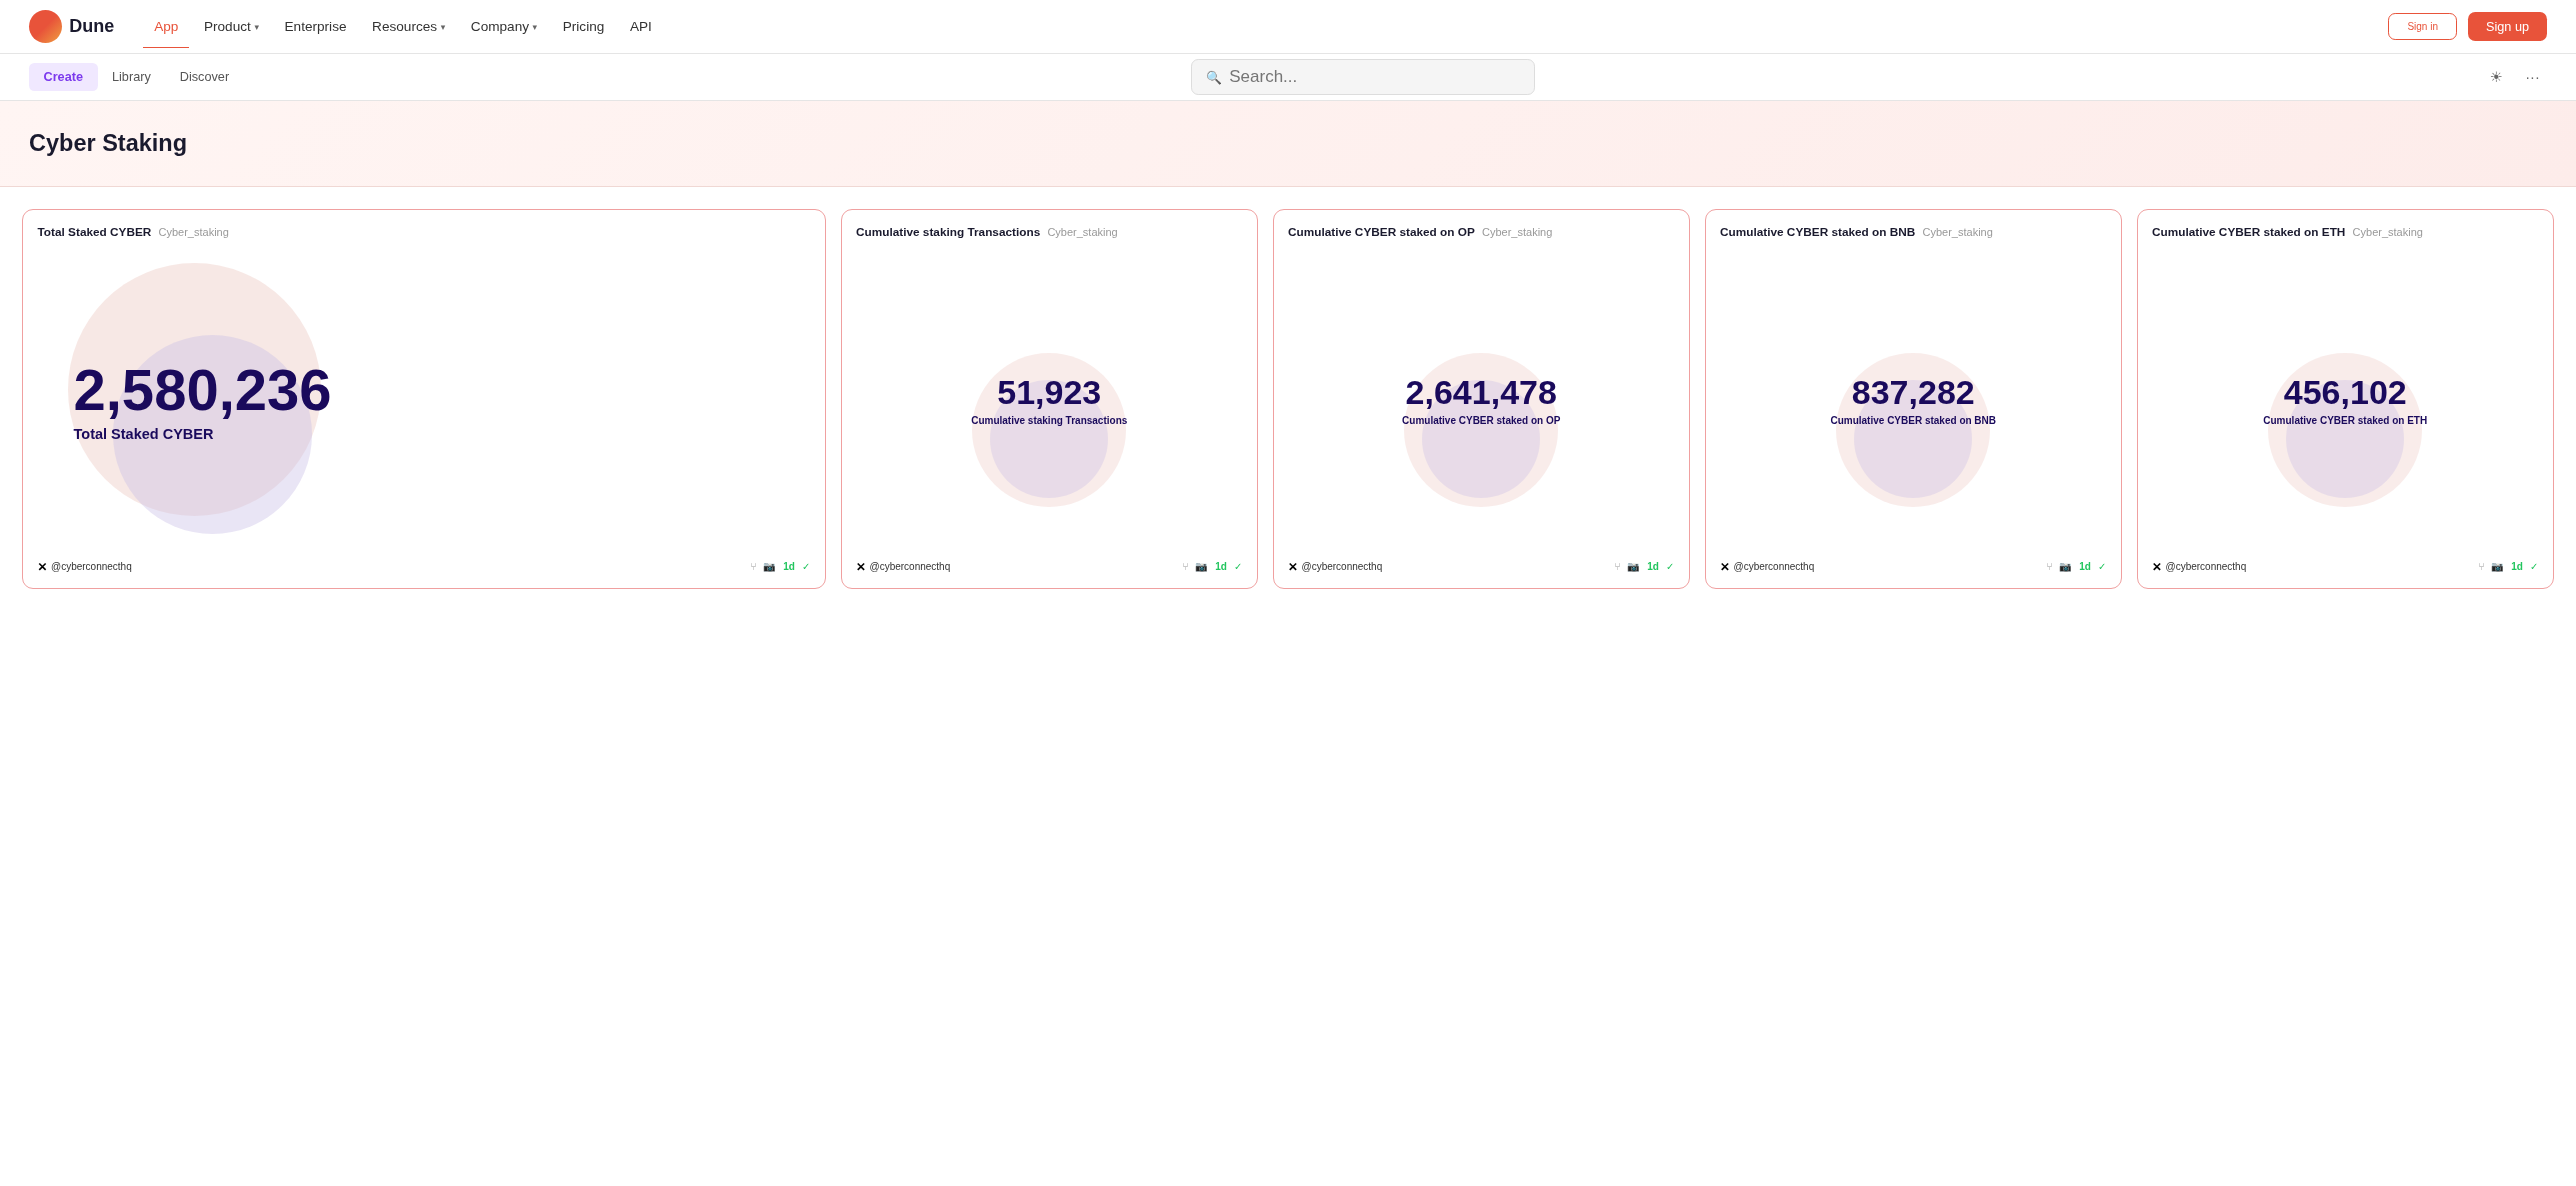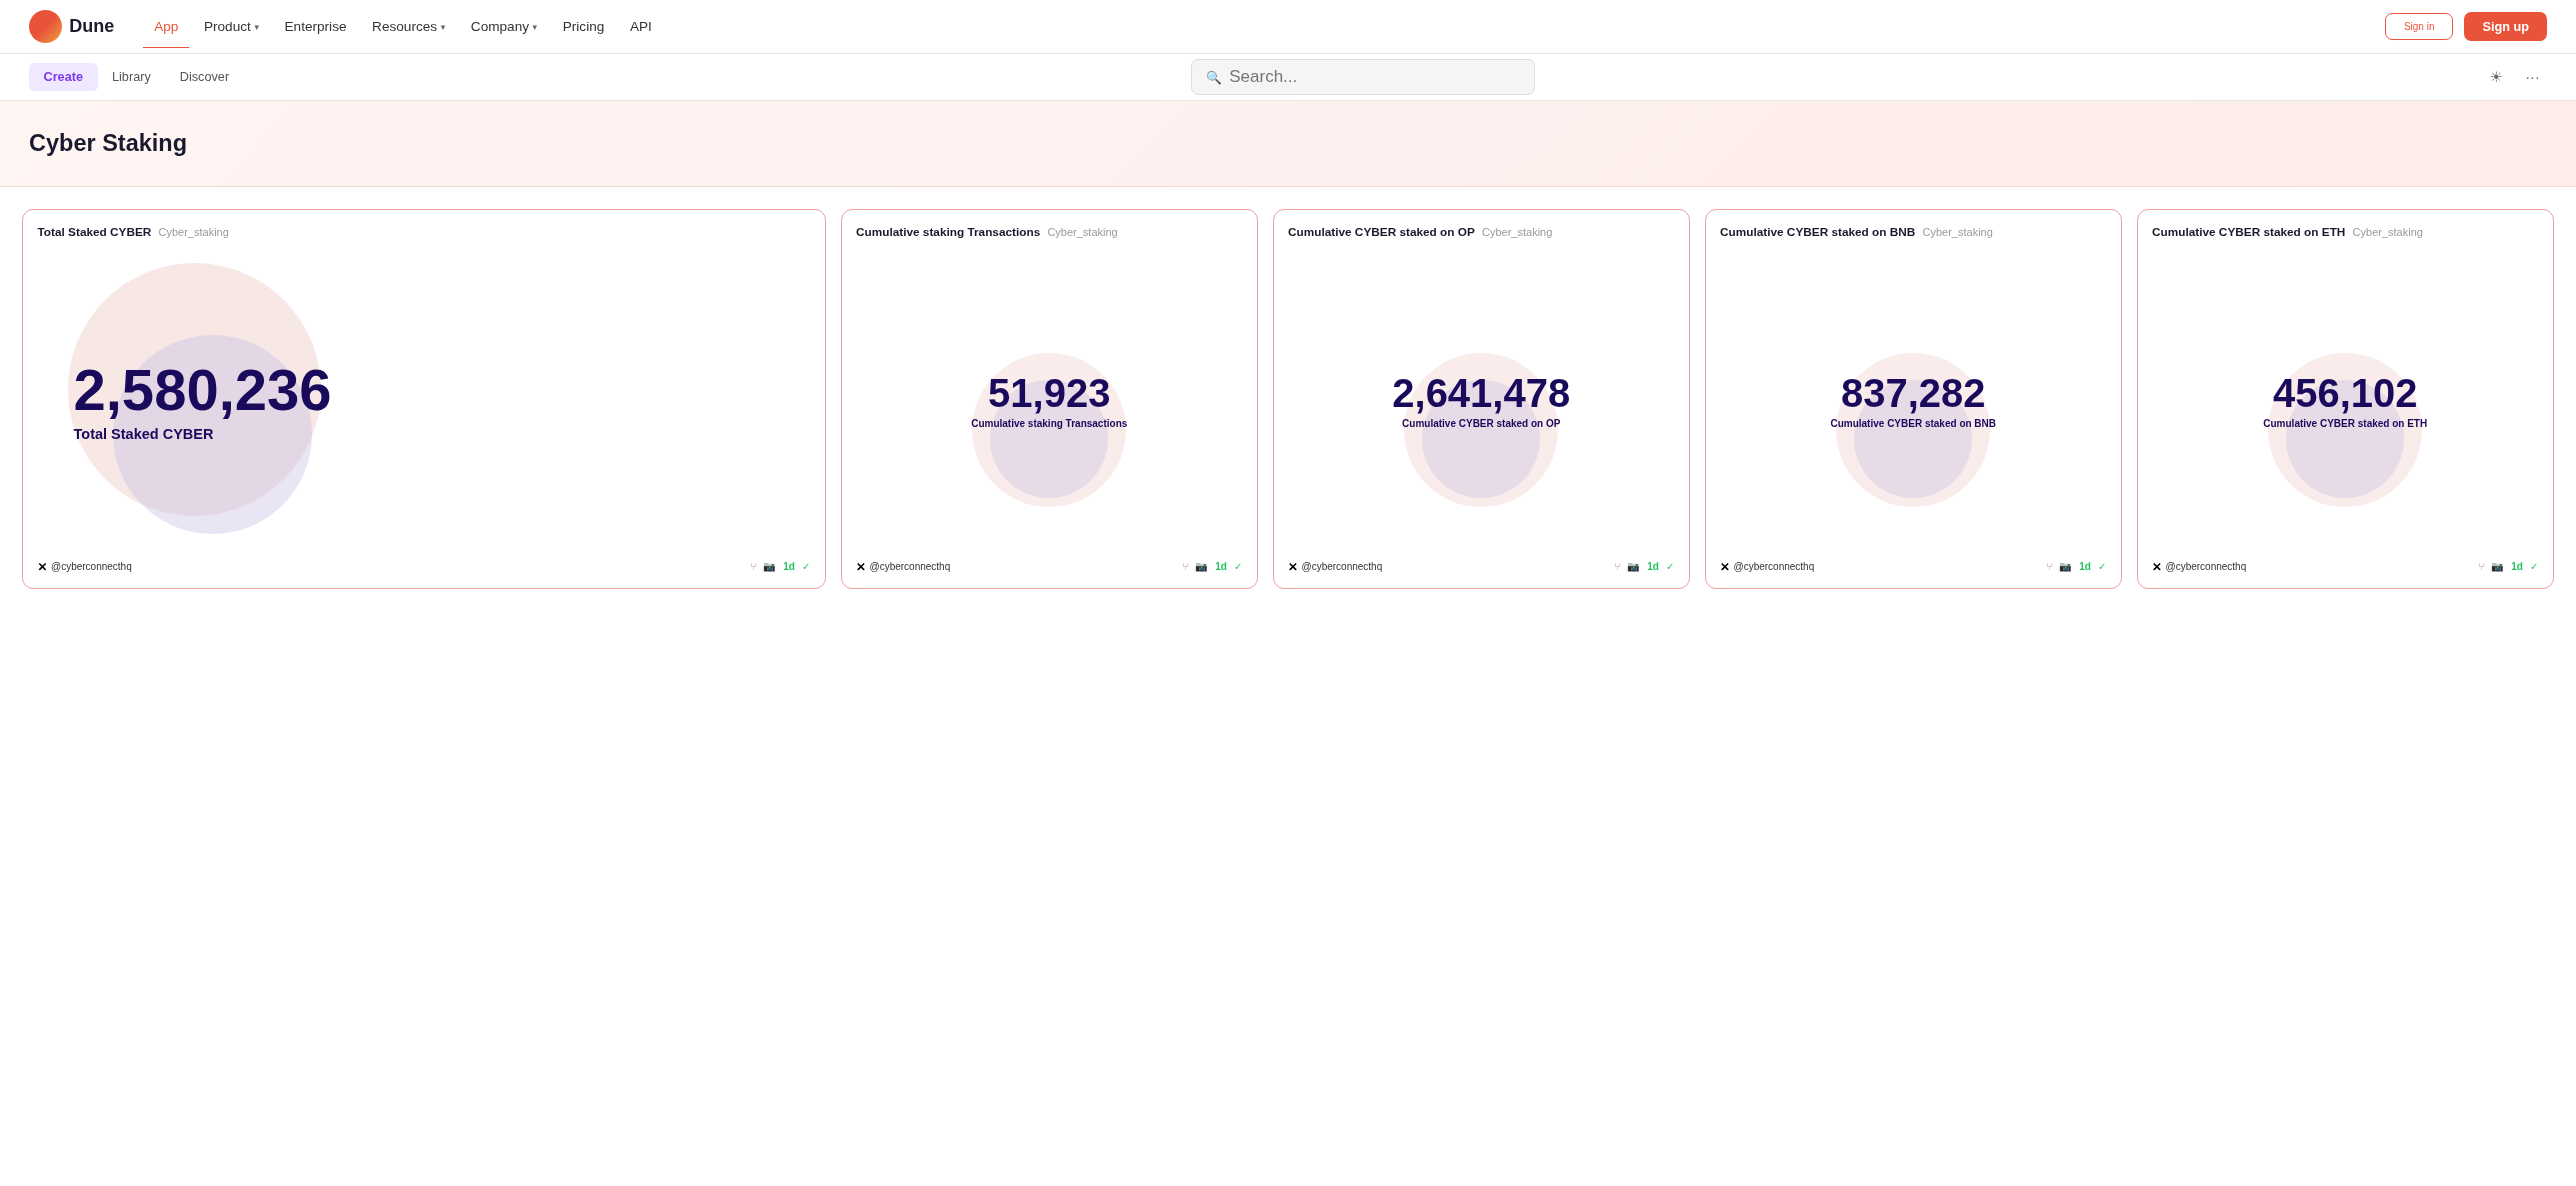--- a/index.html
+++ b/index.html
@@ -29,21 +29,21 @@
       height: 1.8px; background: #e8533a;
     }
     .nav-link .chevron { font-size: 9px; color: #666; }
     .nav-right { display: flex; align-items: center; gap: 11px; }
     .btn-signin {
       padding: 7.2px 18px; border: 0.9px solid #e8533a; border-radius: 7.2px;
       color: #e8533a; background: #fff; font-size: 10px; cursor: pointer;
     }
     .btn-signup {
       padding: 7.2px 18px; border: none; border-radius: 7.2px;
-      color: #fff; background: #e8533a; font-size: 12.7px; cursor: pointer; font-weight: 700;
+      color: #fff; background: #e8533a; font-size: 12.7px; cursor: pointer; font-weight: 400;
     }
 
     
     .subnav {
       display: flex; align-items: center; padding: 0 29px; height: 47px;
       border-bottom: 0.9px solid #e5e5e5; gap: 0;
     }
     .subnav-left { display: flex; align-items: center; gap: 0; }
     .subnav-tab {
       padding: 7.2px 14.5px; font-size: 12.7px; color: #555; cursor: pointer;
@@ -135,21 +135,21 @@
       font-size: 47px; font-weight: 800; color: #1a0a5c;
       line-height: 1.1;
     }
     .big-card .card-main-value { font-size: 58px; }
 
     .card-value-label {
       font-size: 11.8px; font-weight: 600; color: #1a0a5c; margin-top: 3.6px;
     }
     .big-card .card-value-label { font-size: 14.5px; }
 
-    .small-card .card-main-value { font-size: 40px; text-align: center; }
+    .small-card .card-main-value { font-size: 34px; text-align: center; }
     .small-card .card-value-label { font-size: 10px; text-align: center; }
 
     .card-footer {
       display: flex; align-items: center; justify-content: space-between;
       margin-top: 7.2px; position: relative; z-index: 1;
     }
     .card-user { display: flex; align-items: center; gap: 3.6px; font-size: 10px; color: #333; }
     .card-actions { display: flex; align-items: center; gap: 7.2px; }
     .card-action-icon { font-size: 10px; color: #999; cursor: pointer; }
     .card-time { font-size: 10px; color: #22c55e; font-weight: 600; }

